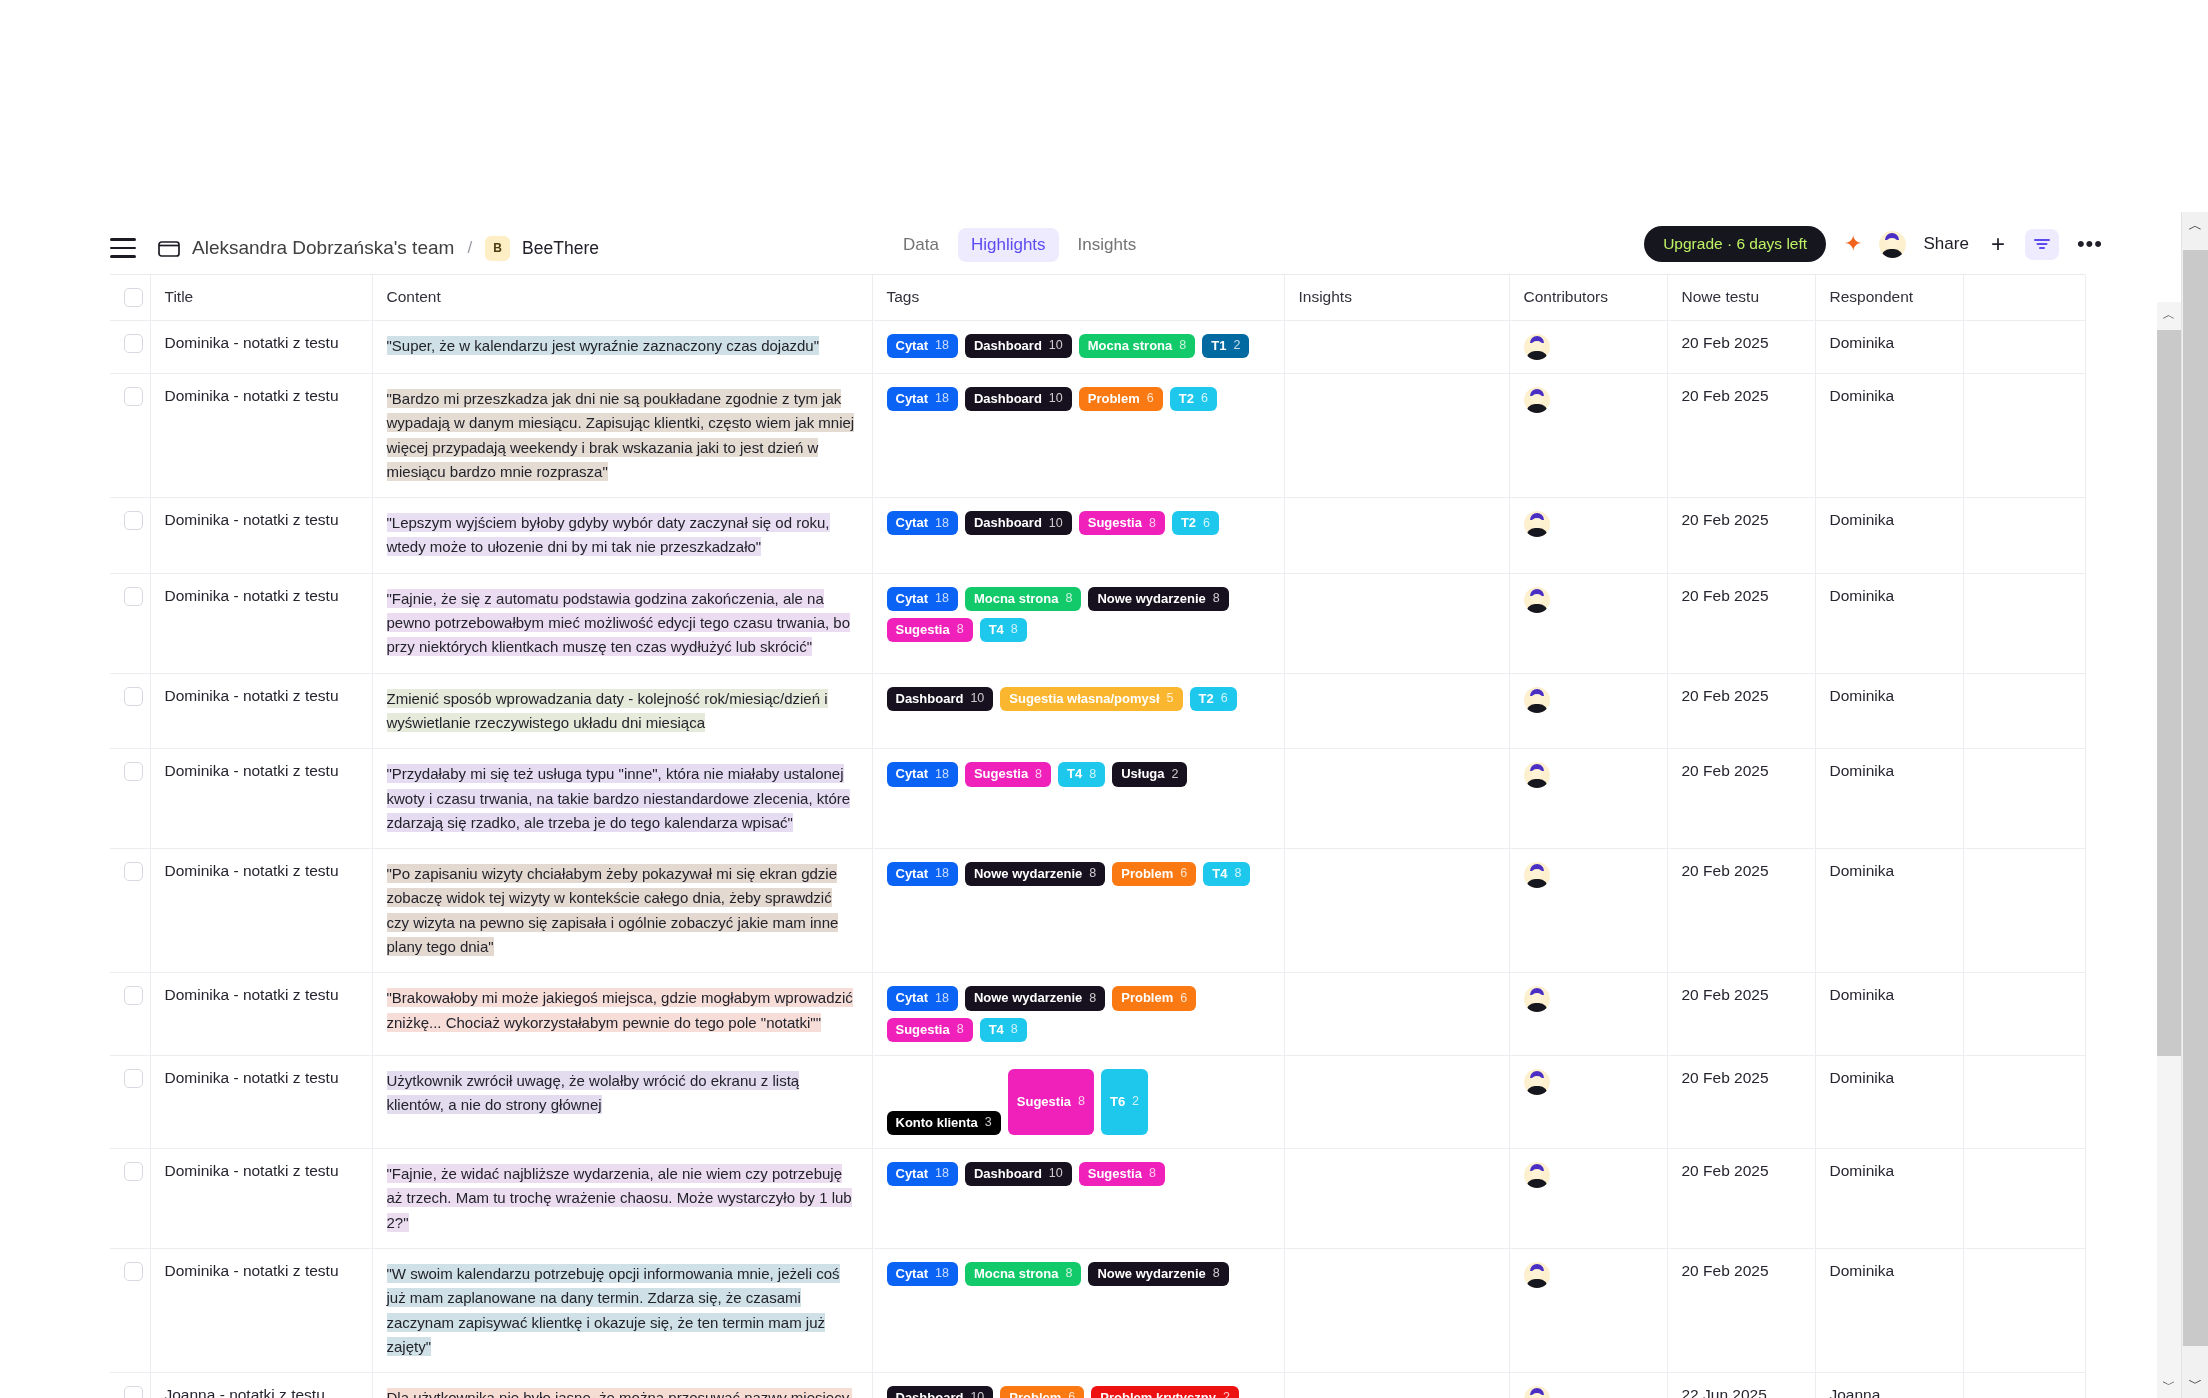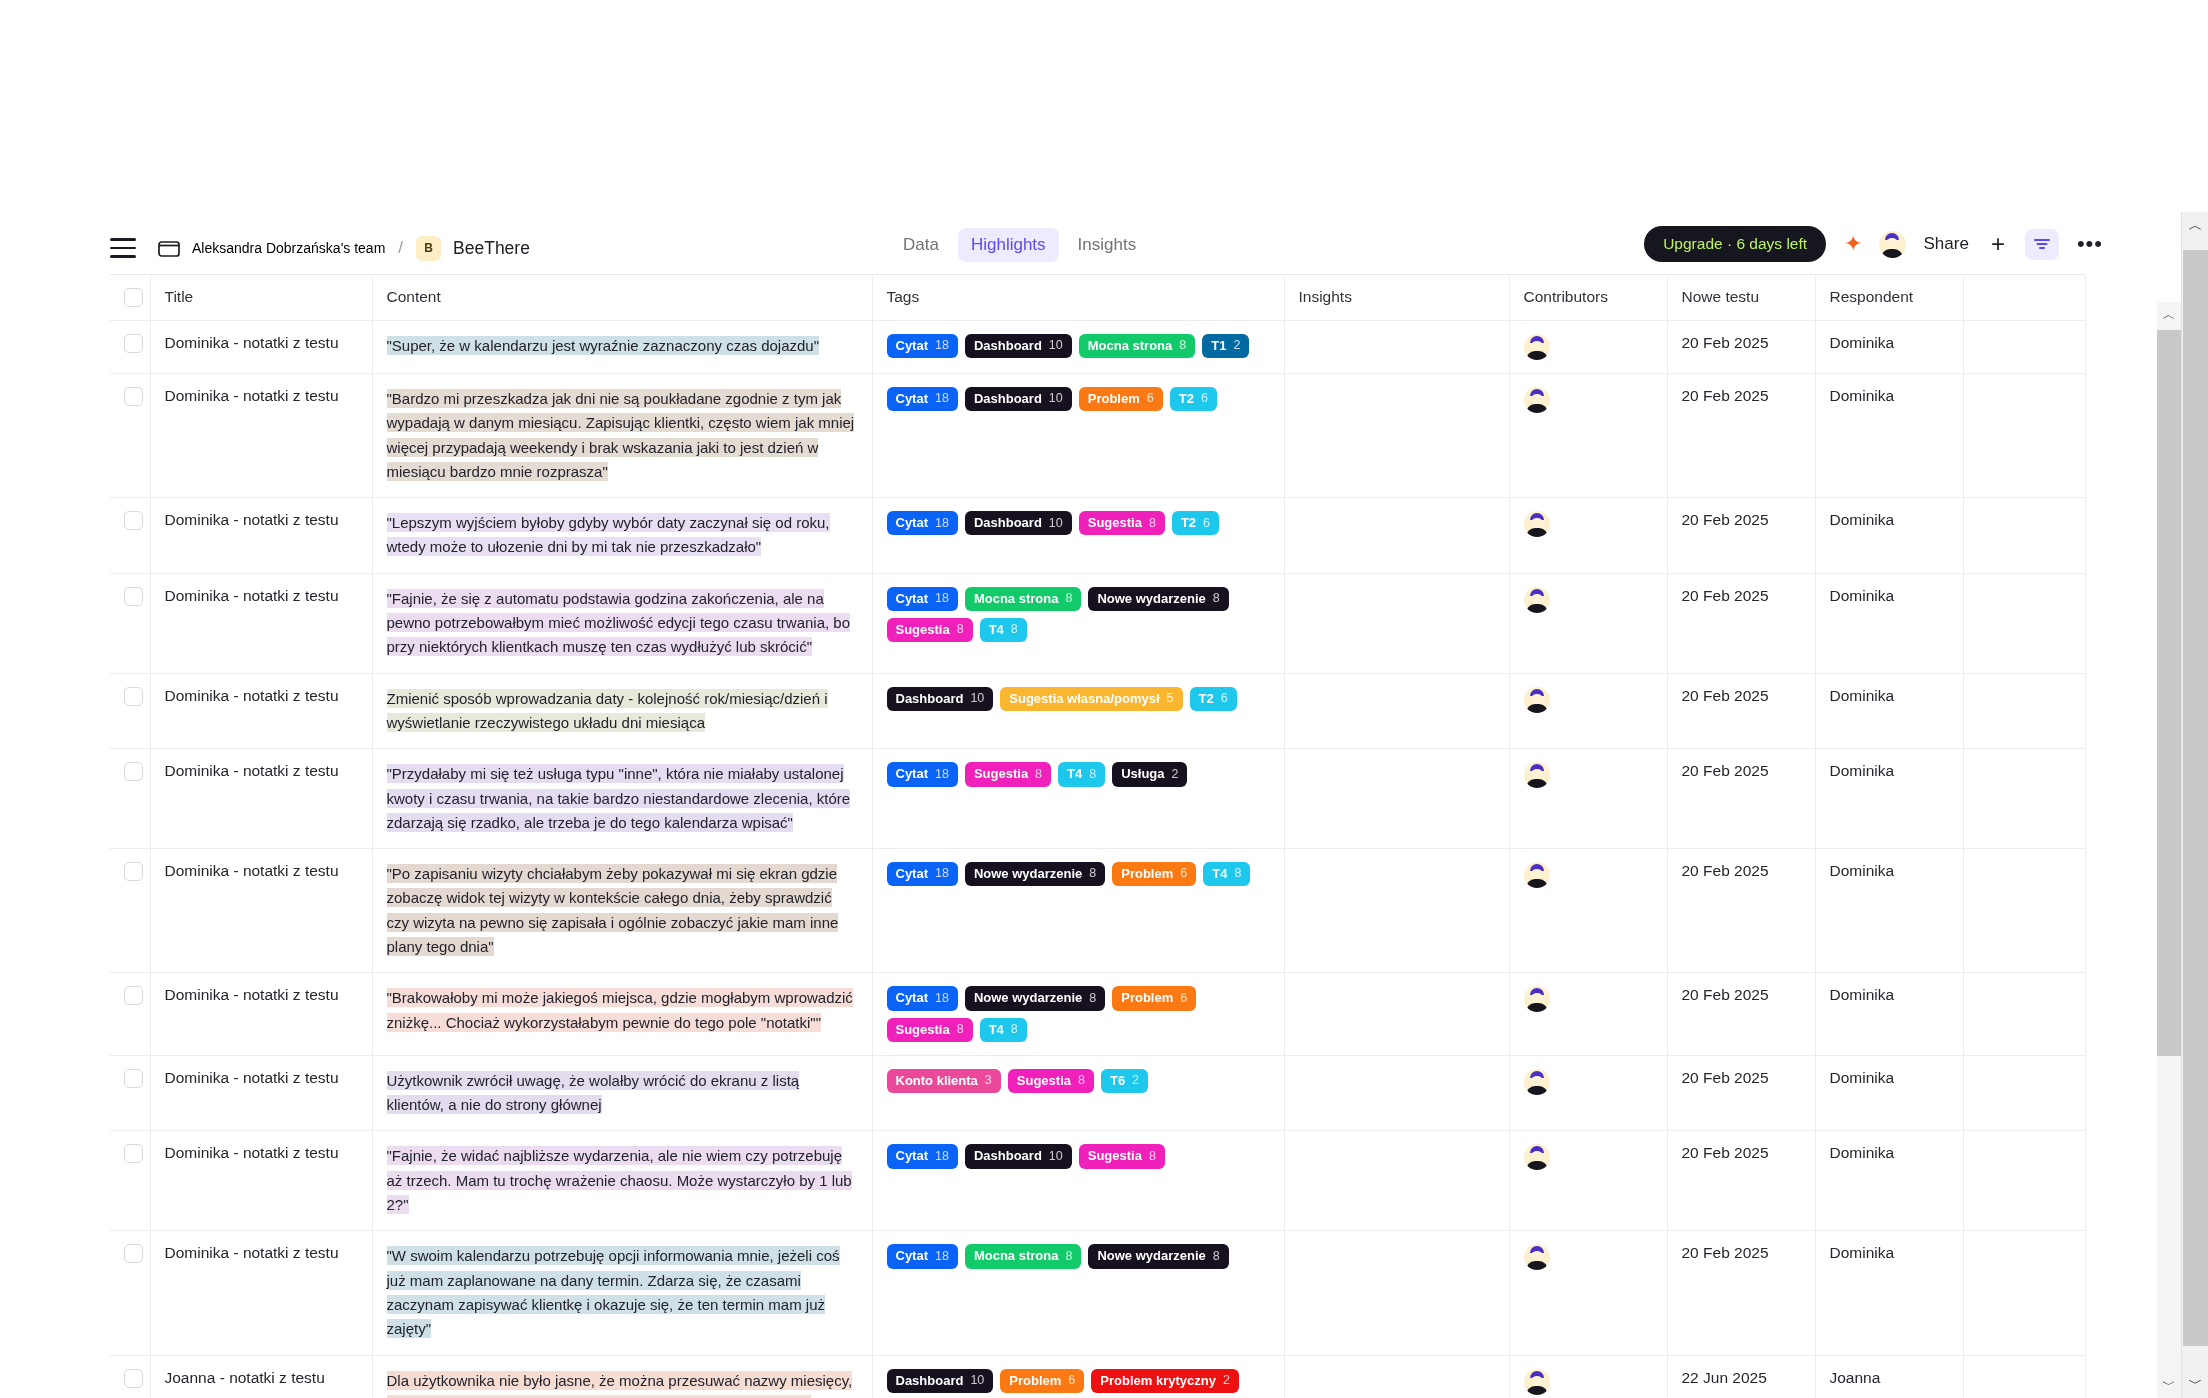--- a/index.html
+++ b/index.html
@@ -24,21 +24,21 @@
     display: flex; align-items: center;
   }
   .hamburger {
     width: 26px; height: 20px;
     display: flex; flex-direction: column; justify-content: space-between;
     margin-right: 22px; cursor: pointer;
   }
   .hamburger i { display:block; height: 2.6px; background: #1b1b23; border-radius: 2px; }
   .folder-icon { margin-right: 12px; display: flex; align-items: center; }
   .crumb-team {
-    font-size: 14px; color: #000000; white-space: nowrap;
+    font-size: 19px; color: #404040; white-space: nowrap;
   }
   .crumb-sep { margin: 0 13px; color: #9a9aa6; font-size: 17px; }
   .proj-badge {
     width: 25px; height: 25px; border-radius: 6px;
     background: #fdeec5; color: #4b3a10;
     font-size: 12px; font-weight: 700;
     display: flex; align-items: center; justify-content: center;
     margin-right: 12px;
   }
   .crumb-proj { font-size: 17.5px; color: #20202a; }
@@ -635,21 +635,21 @@
               <div class="chk"></div>
             </td>
             <td>
               <div class="title-txt">Dominika - notatki z testu</div>
             </td>
             <td>
               <div class="content-txt"><span class="hl" style="background: rgb(227, 220, 239);">Użytkownik zwrócił uwagę, że wolałby wrócić do ekranu z listą klientów, a nie do strony głównej</span></div>
             </td>
             <td class="tagcell">
               <div class="tags">
-                <div class="tag" style="background: #ec4899;">
+                <div class="tag" style="background: #000000; margin-top: 42px;">
                   <span>Konto klienta</span>
                   <span class="cnt">3</span>
                 </div>
                 <div class="tag" style="background: rgb(239, 33, 186);">
                   <span>Sugestia</span>
                   <span class="cnt">8</span>
                 </div>
                 <div class="tag" style="background: rgb(30, 200, 237);">
                   <span>T6</span>
                   <span class="cnt">2</span>

